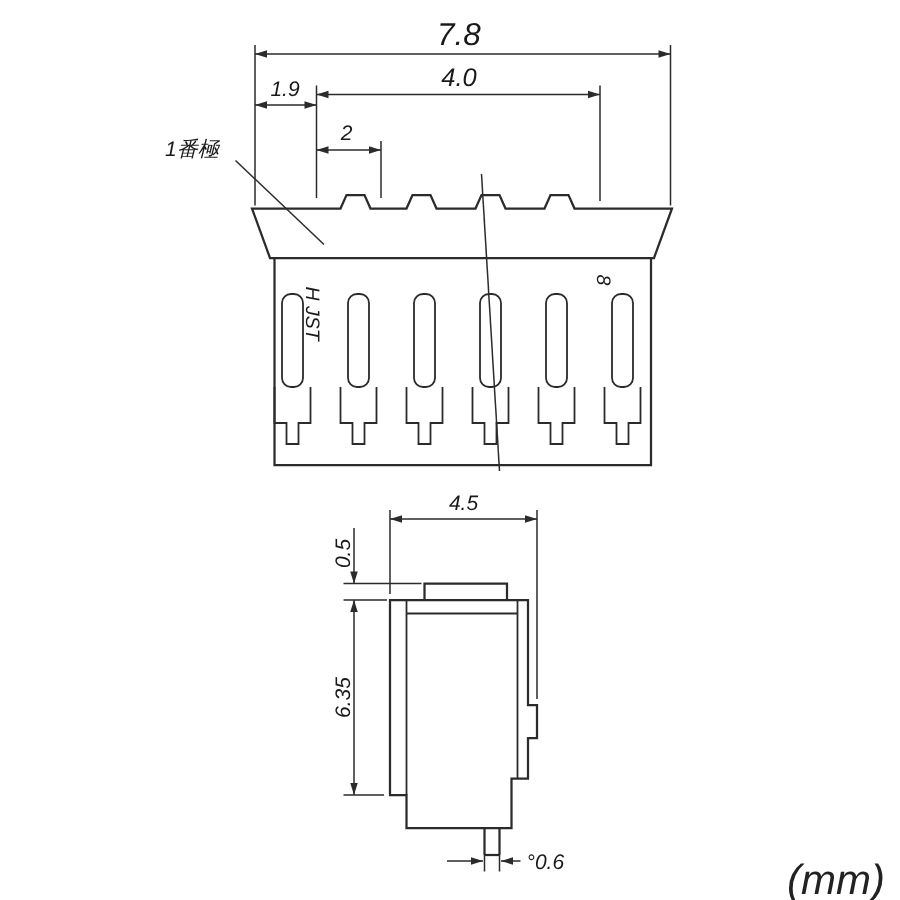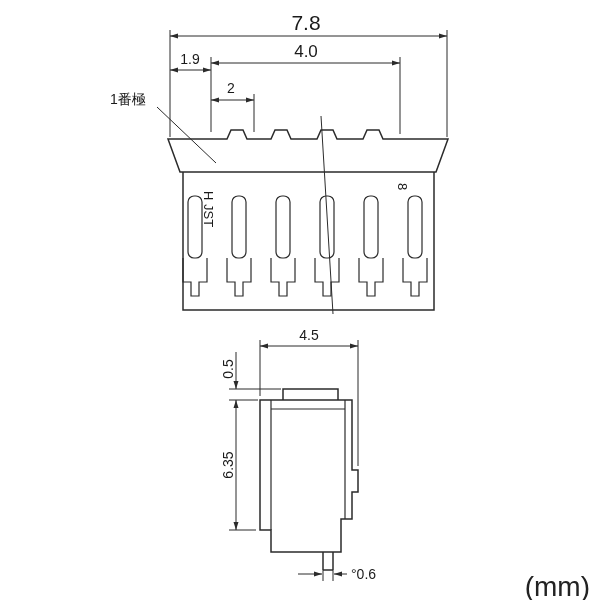--- a/index.html
+++ b/index.html
@@ -7,20 +7,21 @@
     padding: 0;
     width: 600px;
     height: 600px;
     background: #ffffff;
     font-family: "Liberation Sans", sans-serif;
   }
   #drawing-root {
     width: 600px;
     height: 600px;
     position: relative;
+    font-style: italic;
   }
   svg { display: block; }
   .part    { fill: none; stroke: #2b2b2b; stroke-width: 1.5; }
   .detail  { fill: none; stroke: #2b2b2b; stroke-width: 1.2; }
   .dim     { fill: none; stroke: #2b2b2b; stroke-width: 1; }
   .ext     { fill: none; stroke: #2b2b2b; stroke-width: 1; }
   .brk     { fill: none; stroke: #2b2b2b; stroke-width: 1; }
   text     { fill: #1a1a1a; }
   .t-big   { font-size: 21px; }
   .t-med   { font-size: 17px; }

